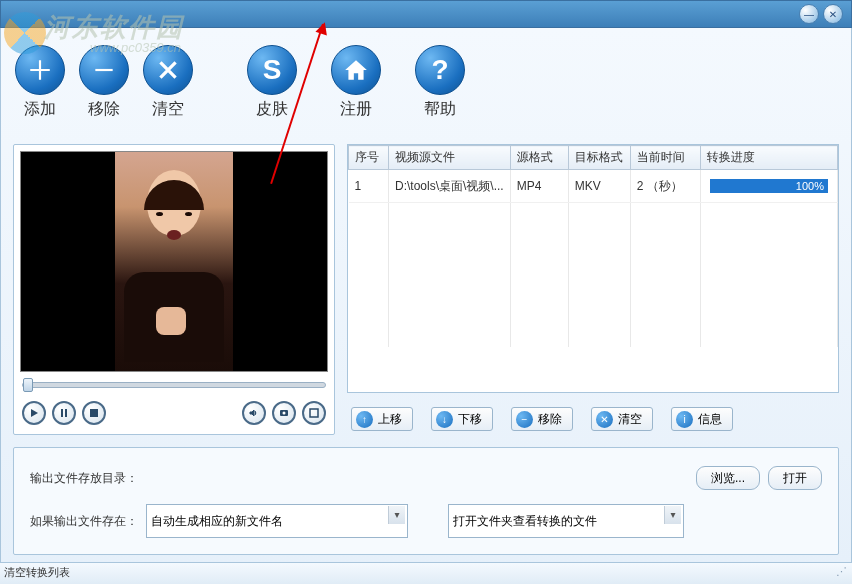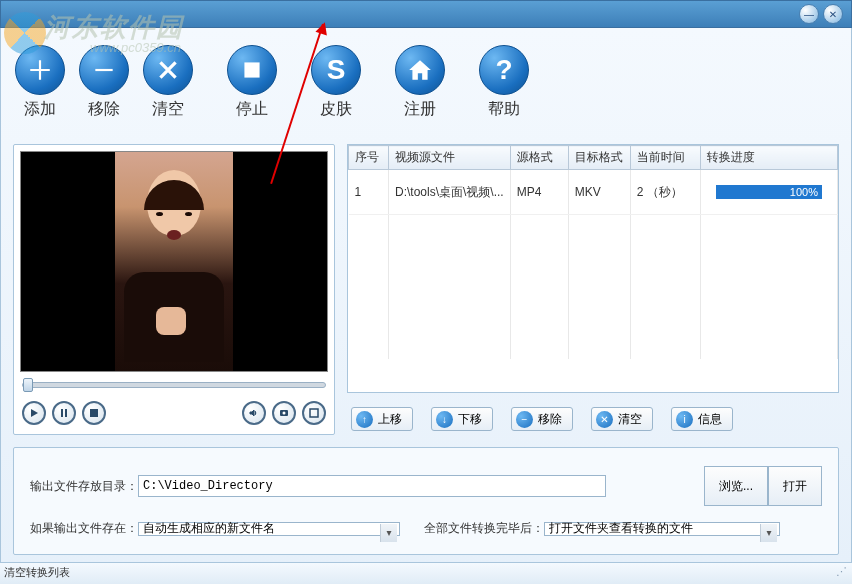--- a/index.html
+++ b/index.html
@@ -43,34 +43,34 @@
 .ctrl-btn { width: 24px; height: 24px; border-radius: 50%; background: radial-gradient(circle at 30% 30%, #fff, #d8e4ee); border: 2px solid #4a6a88; display: flex; align-items: center; justify-content: center; cursor: pointer; }
 .ctrl-btn svg { width: 10px; height: 10px; fill: #2a4a68; }
 .ctrl-spacer { flex: 1; }
 
 .list-panel { flex: 1; display: flex; flex-direction: column; gap: 10px; }
 .table-wrap { flex: 1; border: 1px solid #a9c5dc; background: #fff; overflow: hidden; }
 table { width: 100%; border-collapse: collapse; font-size: 12px; }
 thead th { background: linear-gradient(#f8fbfe,#e4edf6); border: 1px solid #b8c8d8; padding: 3px 6px; text-align: left; font-weight: normal; color: #333; }
 tbody td { border-right: 1px solid #e8e8e8; padding: 2px 6px; height: 18px; color: #333; white-space: nowrap; }
 tbody tr:nth-child(1) td { border-bottom: 1px solid #f0f0f0; }
-.progress-cell { padding: 15px; }
+.progress-cell { padding: 9px; }
 .progress-bar { background: #2078d0; color: #fff; text-align: right; padding: 1px 4px; font-size: 11px; }
 
 .list-controls { height: 32px; display: flex; align-items: center; gap: 18px; padding: 0 4px; }
 .act-btn { height: 24px; padding: 0 10px 0 4px; background: linear-gradient(#fdfdfd,#e6eef6); border: 1px solid #9ab5cc; border-radius: 3px; display: flex; align-items: center; gap: 5px; font-size: 12px; cursor: pointer; }
 .act-icon { width: 17px; height: 17px; border-radius: 50%; background: radial-gradient(circle at 30% 30%, #6db8f2, #1a6fc0); display: flex; align-items: center; justify-content: center; color: #fff; font-size: 10px; }
 
 .bottom-panel { position: absolute; left: 12px; right: 12px; bottom: 10px; height: 108px; border: 1px solid #a9c5dc; background: #f6fafe; padding: 18px 16px 10px 16px; border-radius: 2px; }
-.form-row { display: flex; align-items: center; margin-bottom: 14px; font-size: 12px; }
+.form-row { display: flex; align-items: center; gap: 8px; margin-bottom: 14px; font-size: 12px; }
 .form-row label { color: #333; }
 .text-input { height: 22px; border: 1px solid #9ab5cc; padding: 0 4px; font-size: 12px; font-family: "Courier New", monospace; background: #fff; }
-.combo { height: 14px; border: 1px solid #9ab5cc; background: #fff; padding: 0 18px 0 4px; font-size: 12px; position: relative; display: flex; align-items: center; min-width: 150px; }
+.combo { height: 34px; border: 1px solid #9ab5cc; background: #fff; padding: 0 18px 0 4px; font-size: 12px; position: relative; display: flex; align-items: center; min-width: 150px; }
 .combo::after { content: "▾"; position: absolute; right: 2px; top: 1px; width: 16px; height: 18px; background: linear-gradient(#f0f4f8,#d8e2ec); border-left: 1px solid #c0ccd8; text-align: center; line-height: 18px; color: #555; font-size: 10px; }
-.std-btn { height: 40px; padding: 0 14px; background: linear-gradient(#fdfdfd,#e6eef6); border: 1px solid #9ab5cc; border-radius: 0; font-size: 12px; cursor: pointer; }
+.std-btn { height: 24px; padding: 0 14px; background: linear-gradient(#fdfdfd,#e6eef6); border: 1px solid #9ab5cc; border-radius: 9px; font-size: 12px; cursor: pointer; }
 
 .statusbar { position: absolute; bottom: 0; left: 0; right: 0; height: 22px; background: linear-gradient(#f4f9fe,#e0ecf6); border-top: 1px solid #a9c5dc; font-size: 11px; color: #333; padding: 2px 6px 0 4px; display: flex; }
 .statusbar .grip { margin-left: auto; color: #8aa0b6; letter-spacing: -1px; }
 
 .arrow { position: absolute; top: 24px; left: 322px; z-index: 5; pointer-events: none; }
 .arrow-line { width: 2px; height: 168px; background: #e00000; transform: rotate(18deg); transform-origin: top; position: absolute; }
 .arrow-head { position: absolute; top: -2px; left: -5px; width: 0; height: 0; border-left: 6px solid transparent; border-right: 6px solid transparent; border-bottom: 12px solid #e00000; transform: rotate(18deg); }
 </style>
 </head>
 <body>
@@ -114,28 +114,20 @@
     </div>
     <div class="tool-btn">
       <div class="tool-icon">
           <svg viewBox="0 0 24 24">
             <path d="M5 5l14 14m0-14L5 19" stroke="#fff" stroke-width="3" fill="none"></path>
           </svg>
         </div>
       <div class="tool-label">清空</div>
     </div>
     <div class="tool-sep"></div>
-    <div class="tool-btn">
-      <div class="tool-icon">
-          <svg viewBox="0 0 24 24">
-            <path d="M5 5h14v14H5z"></path>
-          </svg>
-        </div>
-      <div class="tool-label">停止</div>
-    </div>
     <div class="tool-sep"></div>
     <div class="tool-btn">
       <div class="tool-icon" style="font-weight:bold;font-size:28px">S</div>
       <div class="tool-label">皮肤</div>
     </div>
     <div class="tool-sep"></div>
     <div class="tool-btn">
       <div class="tool-icon">
           <svg viewBox="0 0 24 24">
             <path d="M12 3l10 9h-3v9h-5v-6h-4v6H5v-9H2z"></path>
@@ -320,32 +312,30 @@
             <div class="act-icon">i</div>
             <span>信息</span>
           </div>
       </div>
     </div>
   </div>
 
   <div class="bottom-panel">
     <div class="form-row">
       <label>输出文件存放目录：</label>
-      <input class="text-input" style="width: 468px;" value="C:\Video_Directory">
       <div style="flex:1"></div>
       <button class="std-btn">浏览...</button>
       <button class="std-btn">打开</button>
     </div>
     <div class="form-row">
       <label>如果输出文件存在：</label>
       <div class="combo" style="width:262px">
           <span>自动生成相应的新文件名</span>
         </div>
       <div style="width:24px"></div>
-      <label>全部文件转换完毕后：</label>
       <div class="combo" style="width:236px">
           <span>打开文件夹查看转换的文件</span>
         </div>
     </div>
   </div>
 
 </div>
 
 <div class="statusbar">
   <span>清空转换列表</span>

